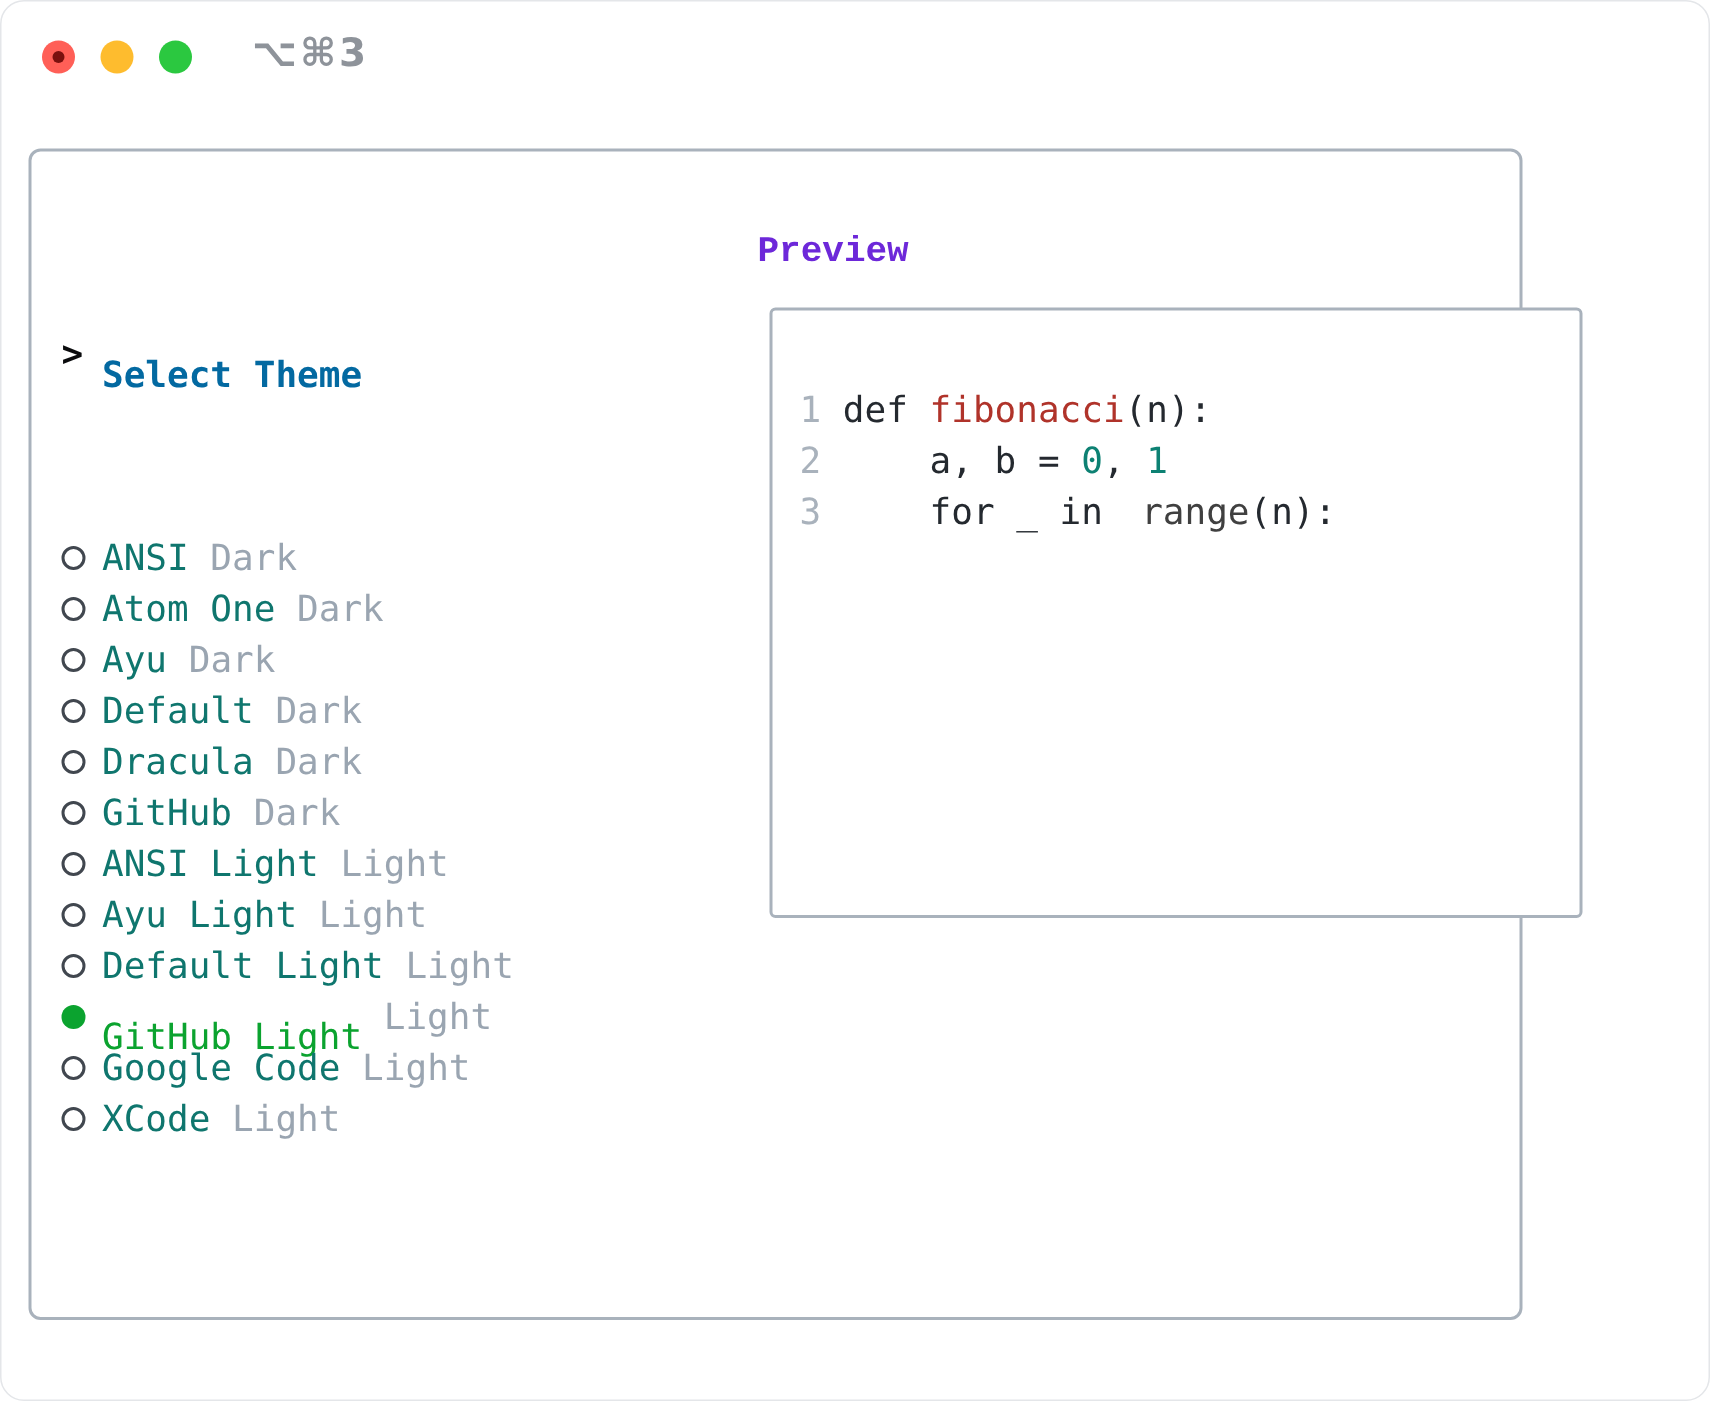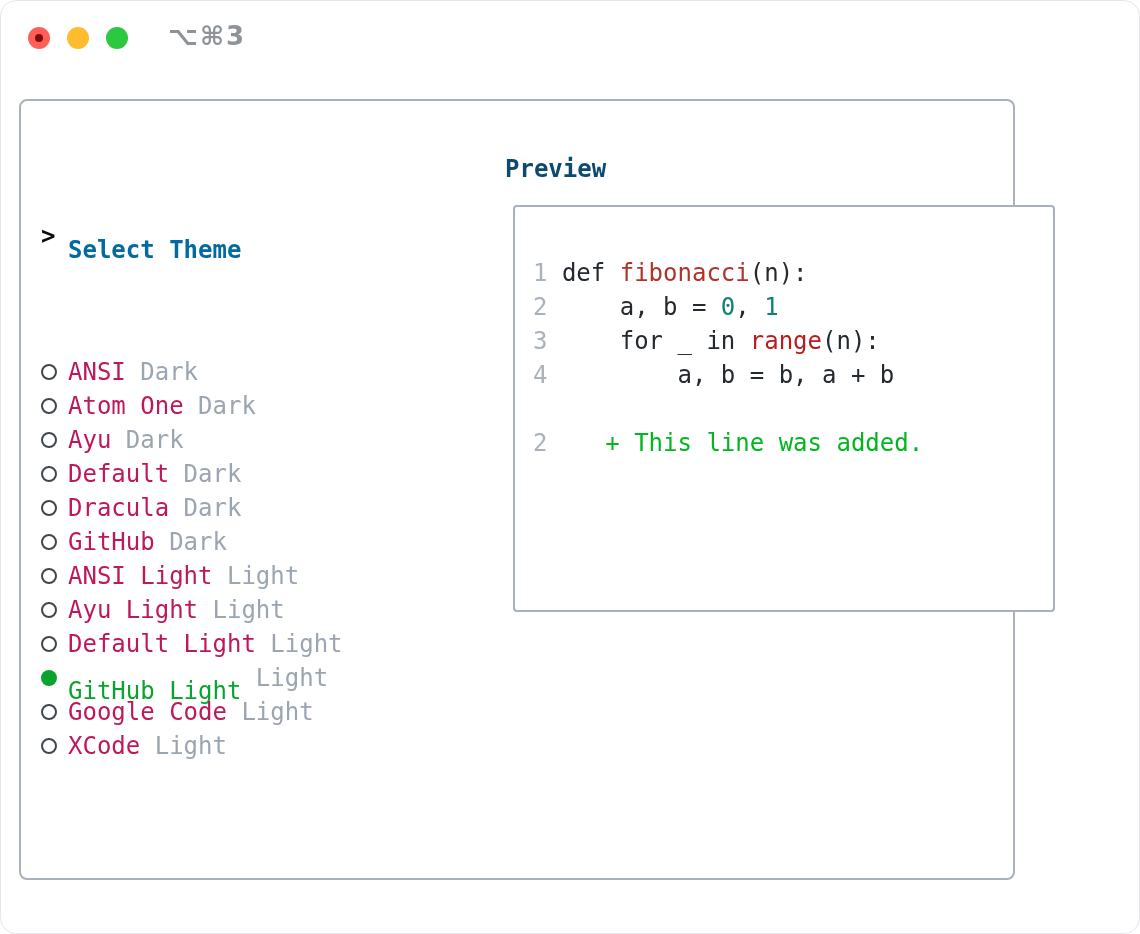--- a/index.html
+++ b/index.html
@@ -32,39 +32,39 @@
     position:absolute;left:20px;top:50px;width:450px;
     font-size:24px;line-height:34px;white-space:pre;color:#363b42;
   }
   .row{height:34px;display:flex;align-items:center;}
   .spacer{height:34px;}
   .bullet{width:27px;display:flex;align-items:center;flex:0 0 27px;}
   .circle{width:12px;height:12px;border:2.5px solid #41474f;border-radius:50%;box-sizing:content-box;}
   .circle.filled{width:16px;height:16px;border:none;background:#0ba32f;}
   .prompt{width:27px;flex:0 0 27px;font-weight:bold;color:#0a0b0d;}
   .list-header{font-weight:bold;color:#0369a1;margin-top:28px;}
-  .theme-name{color:#be185d;}
+  .theme-name{color:#0f766e;}
   .theme-name.selected{color:#0ba32f;margin-top:26px;}
   .theme-tag{color:#9aa5b1;}
   
   .preview-header{
     position:absolute;left:484px;top:51px;height:34px;line-height:34px;
-    font-size:24px;font-weight:bold;color:#0c4a6e;
+    font-size:24px;font-weight:bold;color:#6d28d9;font-family:Liberation Mono, monospace;
   }
   .preview-box{
     position:absolute;left:492px;top:104px;width:542px;height:407px;box-sizing:border-box;
     border:2px solid #a9b2bc;border-radius:4px;background:#ffffff;
     padding:49px 0 0 18px;overflow:hidden;
   }
   .code-line{height:34px;line-height:34px;font-size:24px;white-space:pre;}
   .gutter{color:#a9b2bc;}
   .seg-code{color:#24292f;}
   .seg-func{color:#b0332a;}
   .seg-num{color:#0d8173;}
-  .seg-builtin{color:#b91c1c;}
+  .seg-builtin{color:#404040;margin-left:11px;}
   .seg-context{color:#8a929c;}
   .seg-deleted{color:#c13826;}
   .seg-added{color:#01b61e;}
 </style>
 </head>
 <body>
 
 <div class="window">
 
   <div class="titlebar">
@@ -100,20 +100,18 @@
       
     </div>
 
     <div class="preview-header">Preview</div>
 
     <div class="preview-box">
       <div id="code-block">
           <div class="code-line"><span class="gutter">1 </span><span class="seg-code">def </span><span class="seg-func">fibonacci</span><span class="seg-code">(n):</span></div>
           <div class="code-line"><span class="gutter">2 </span><span class="seg-code">    a, b = </span><span class="seg-num">0</span><span class="seg-code">, </span><span class="seg-num">1</span></div>
           <div class="code-line"><span class="gutter">3 </span><span class="seg-code">    for _ in </span><span class="seg-builtin">range</span><span class="seg-code">(n):</span></div>
-          <div class="code-line"><span class="gutter">4 </span><span class="seg-code">        a, b = b, a + b</span></div>
           <div class="code-line"><span class="gutter">  </span></div>
-          <div class="code-line"><span class="gutter">2 </span><span class="seg-added">   + This line was added.</span></div>
         </div>
     </div>
 
   </div>
 </div>
 
 </body></html>

